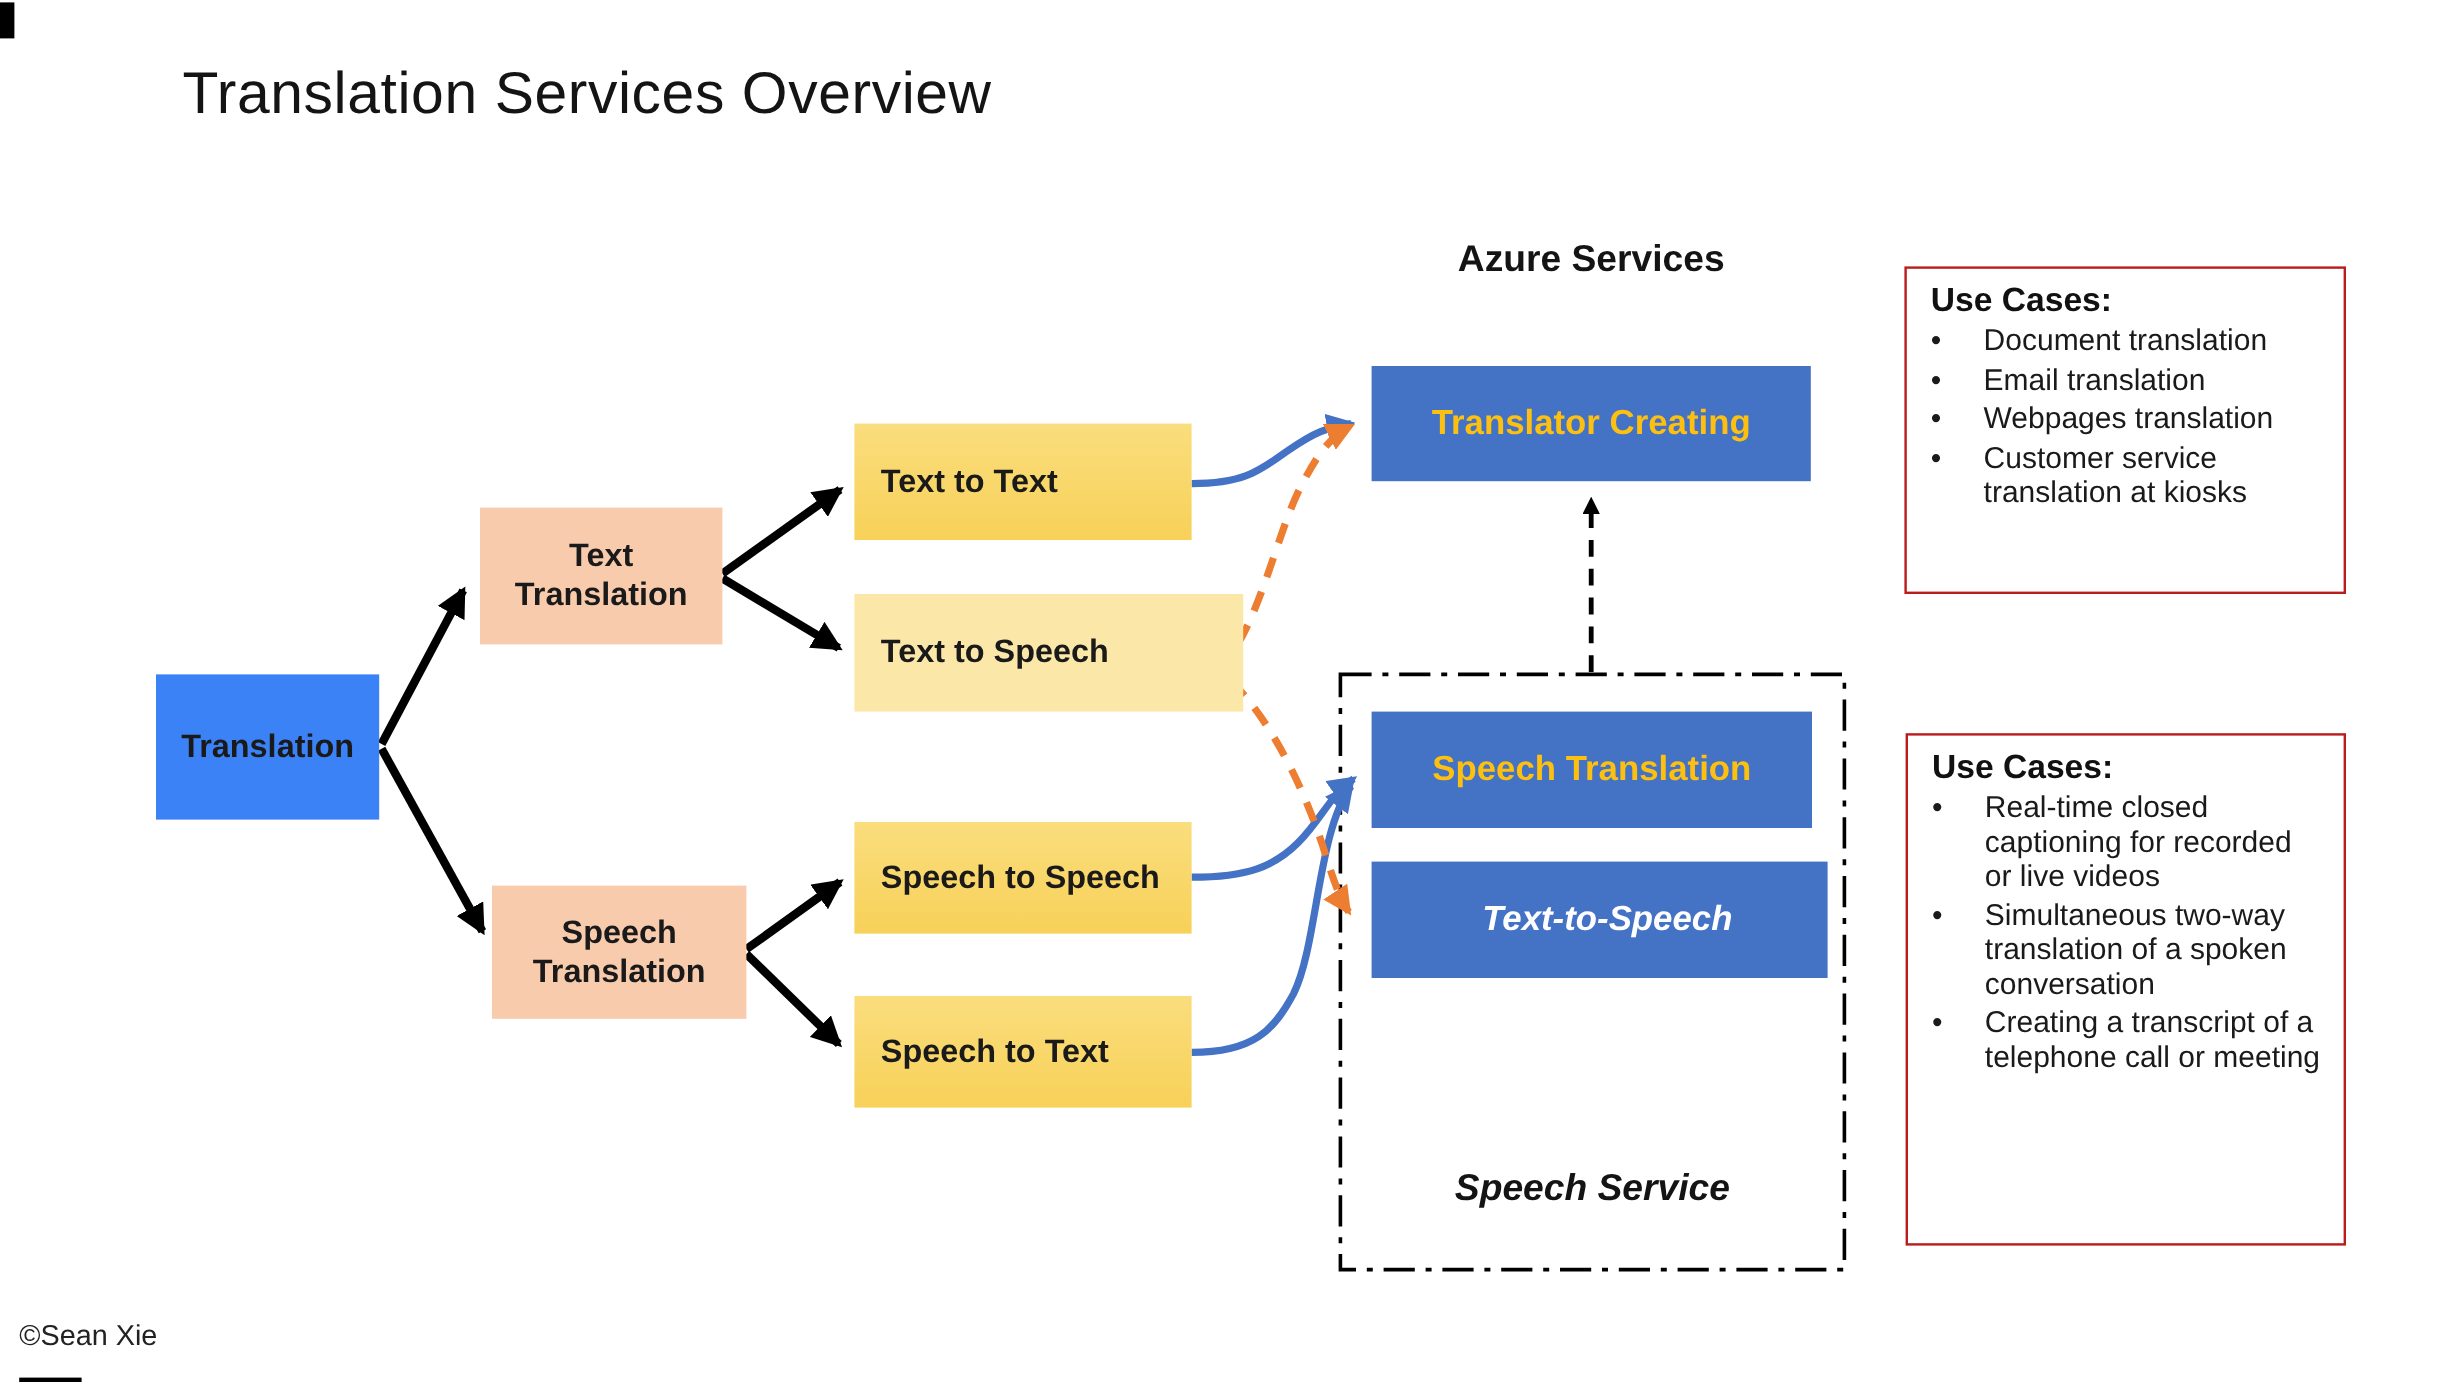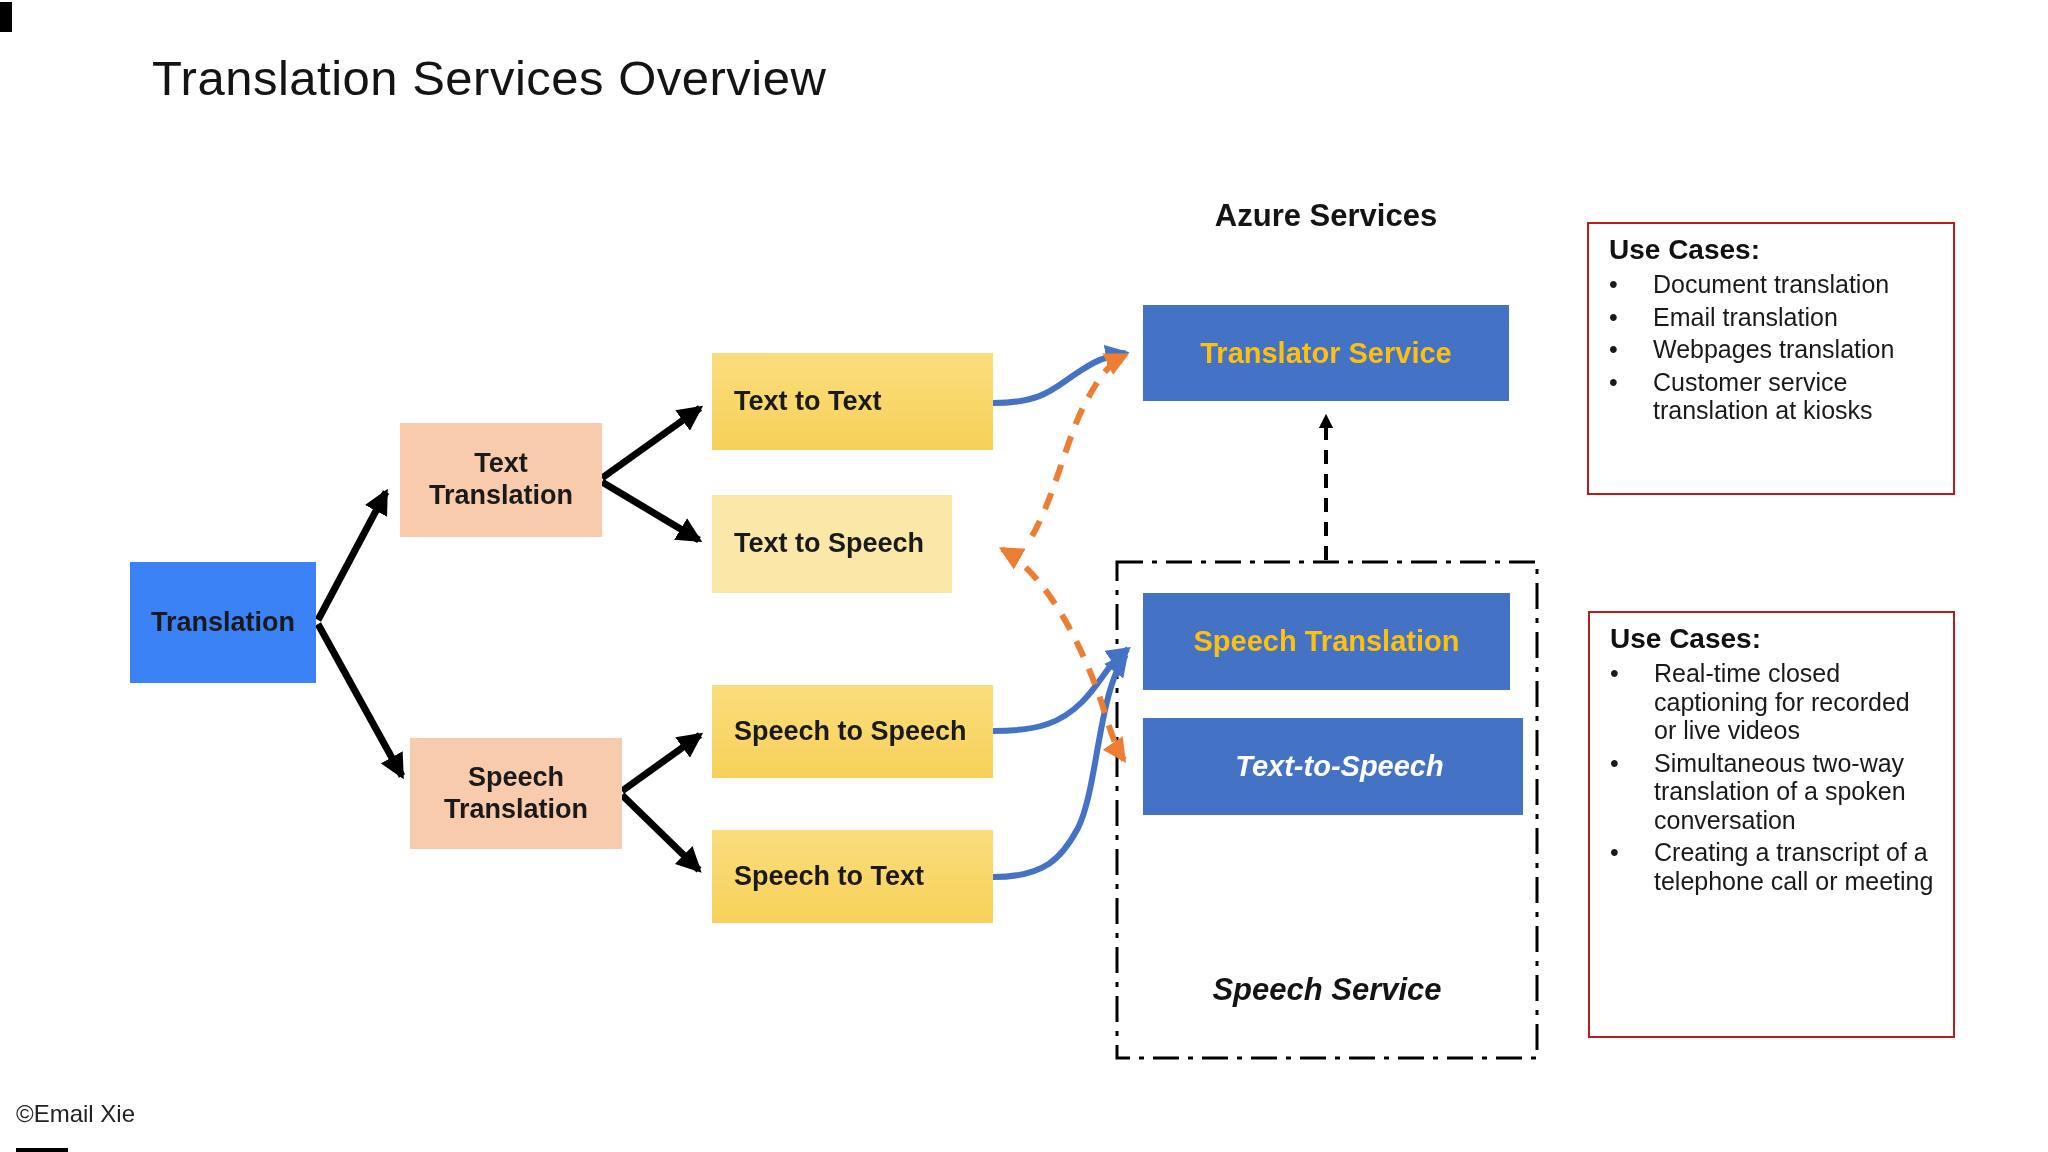--- a/index.html
+++ b/index.html
@@ -100,36 +100,36 @@
   </div>
 
   <div class="abs box peach label27" style="left:410px;top:738px;width:212px;height:111px;padding:0 30px;box-sizing:border-box;">
     <span>Speech Translation</span>
   </div>
 
   <div class="abs box yellow label27 left-align" style="left:712px;top:353px;width:281px;height:97px;">
     <span>Text to Text</span>
   </div>
 
-  <div class="abs box lightyellow label27 left-align" style="left:712px;top:495px;width:240px;height:98px;align-items:center;">
+  <div class="abs box lightyellow label27 left-align" style="left:712px;top:495px;width:324px;height:98px;align-items:center;">
     <span>Text to Speech</span>
   </div>
 
   <div class="abs box yellow label27 left-align" style="left:712px;top:685px;width:281px;height:93px;">
     <span>Speech to Speech</span>
   </div>
 
   <div class="abs box yellow label27 left-align" style="left:712px;top:830px;width:281px;height:93px;">
     <span>Speech to Text</span>
   </div>
 
   <div class="abs azure-heading">Azure Services</div>
 
   <div class="abs box blue gold-text label29" style="left:1143px;top:305px;width:366px;height:96px;">
-    <span>Translator Service</span>
+    <span>Translator Creating</span>
   </div>
 
   <div class="abs box blue gold-text label29" style="left:1143px;top:593px;width:367px;height:97px;">
     <span>Speech Translation</span>
   </div>
 
   <div class="abs box blue white-italic label29" style="left:1143px;top:718px;width:367px;height:97px;padding-left:13px;">
     <span>Text-to-Speech</span>
   </div>
 
@@ -169,15 +169,15 @@
           <span class="bullet">•</span>
           <span class="uc-text">Simultaneous two-way translation of a spoken conversation</span>
         </li>
       <li>
           <span class="bullet">•</span>
           <span class="uc-text">Creating a transcript of a telephone call or meeting</span>
         </li>
     </ul>
   </div>
 
-  <div class="abs copyright">©Email Xie</div>
+  <div class="abs copyright">©Sean Xie</div>
 
 </div>
 
 </body></html>

